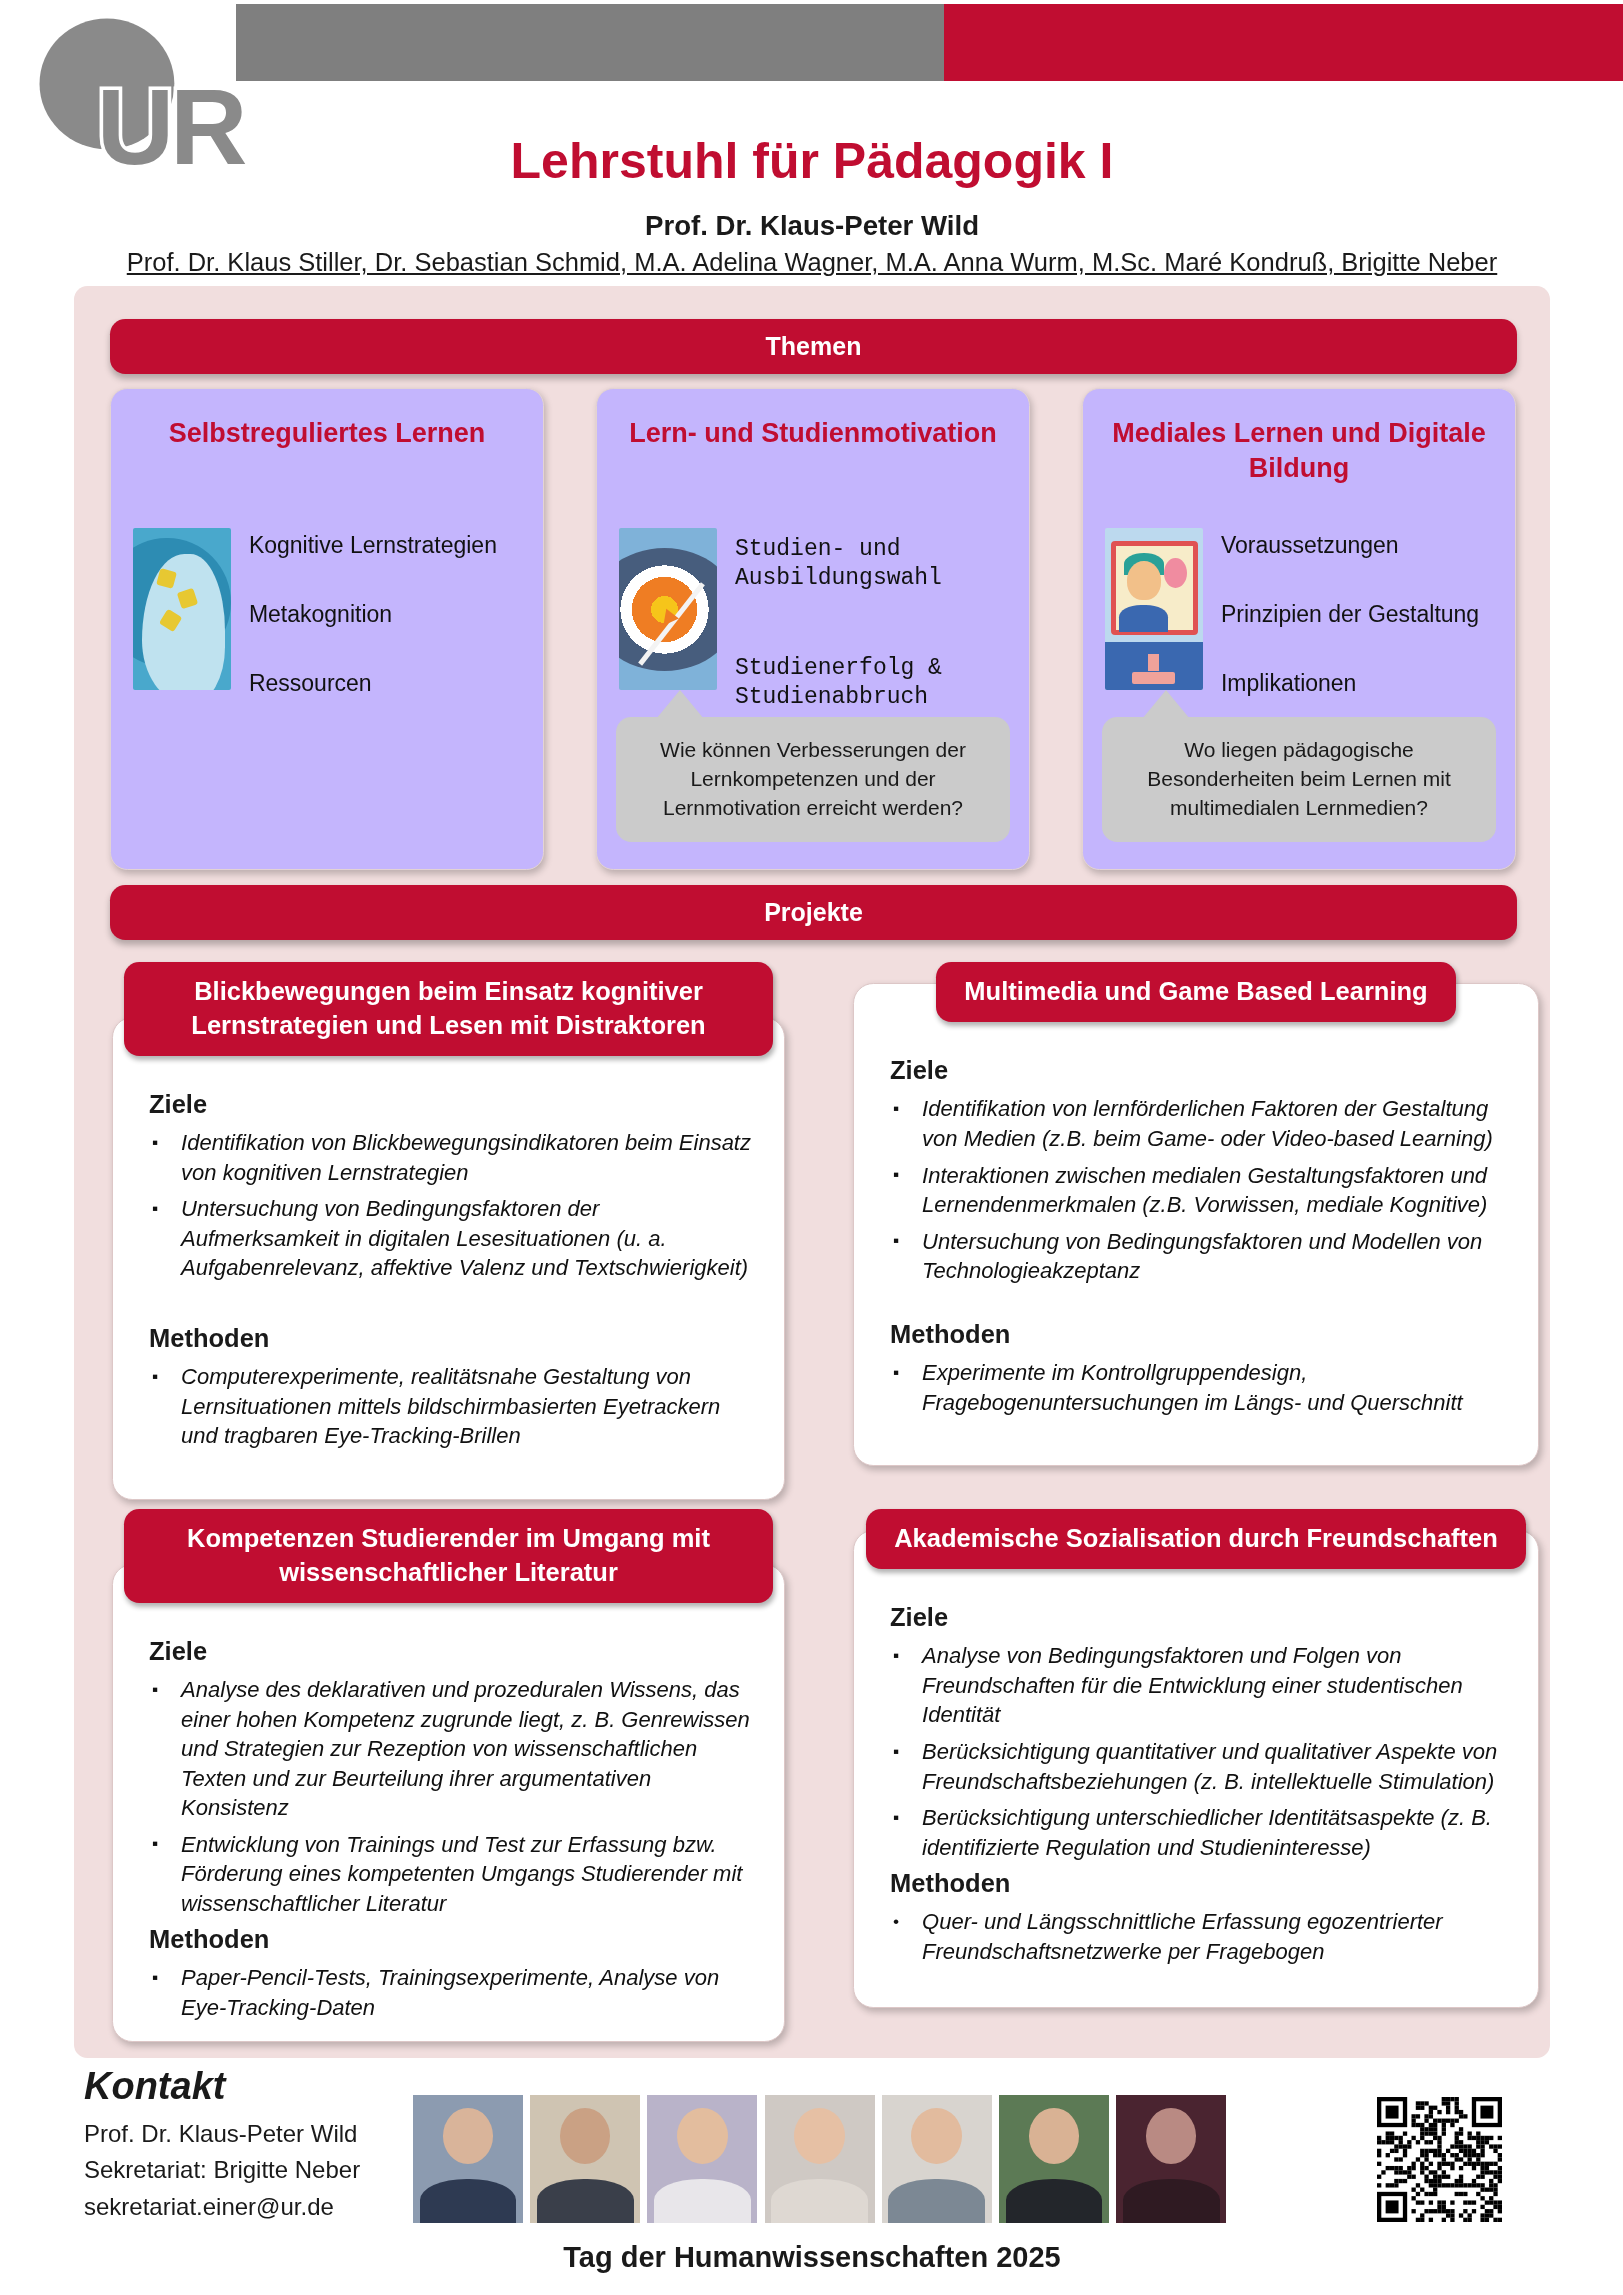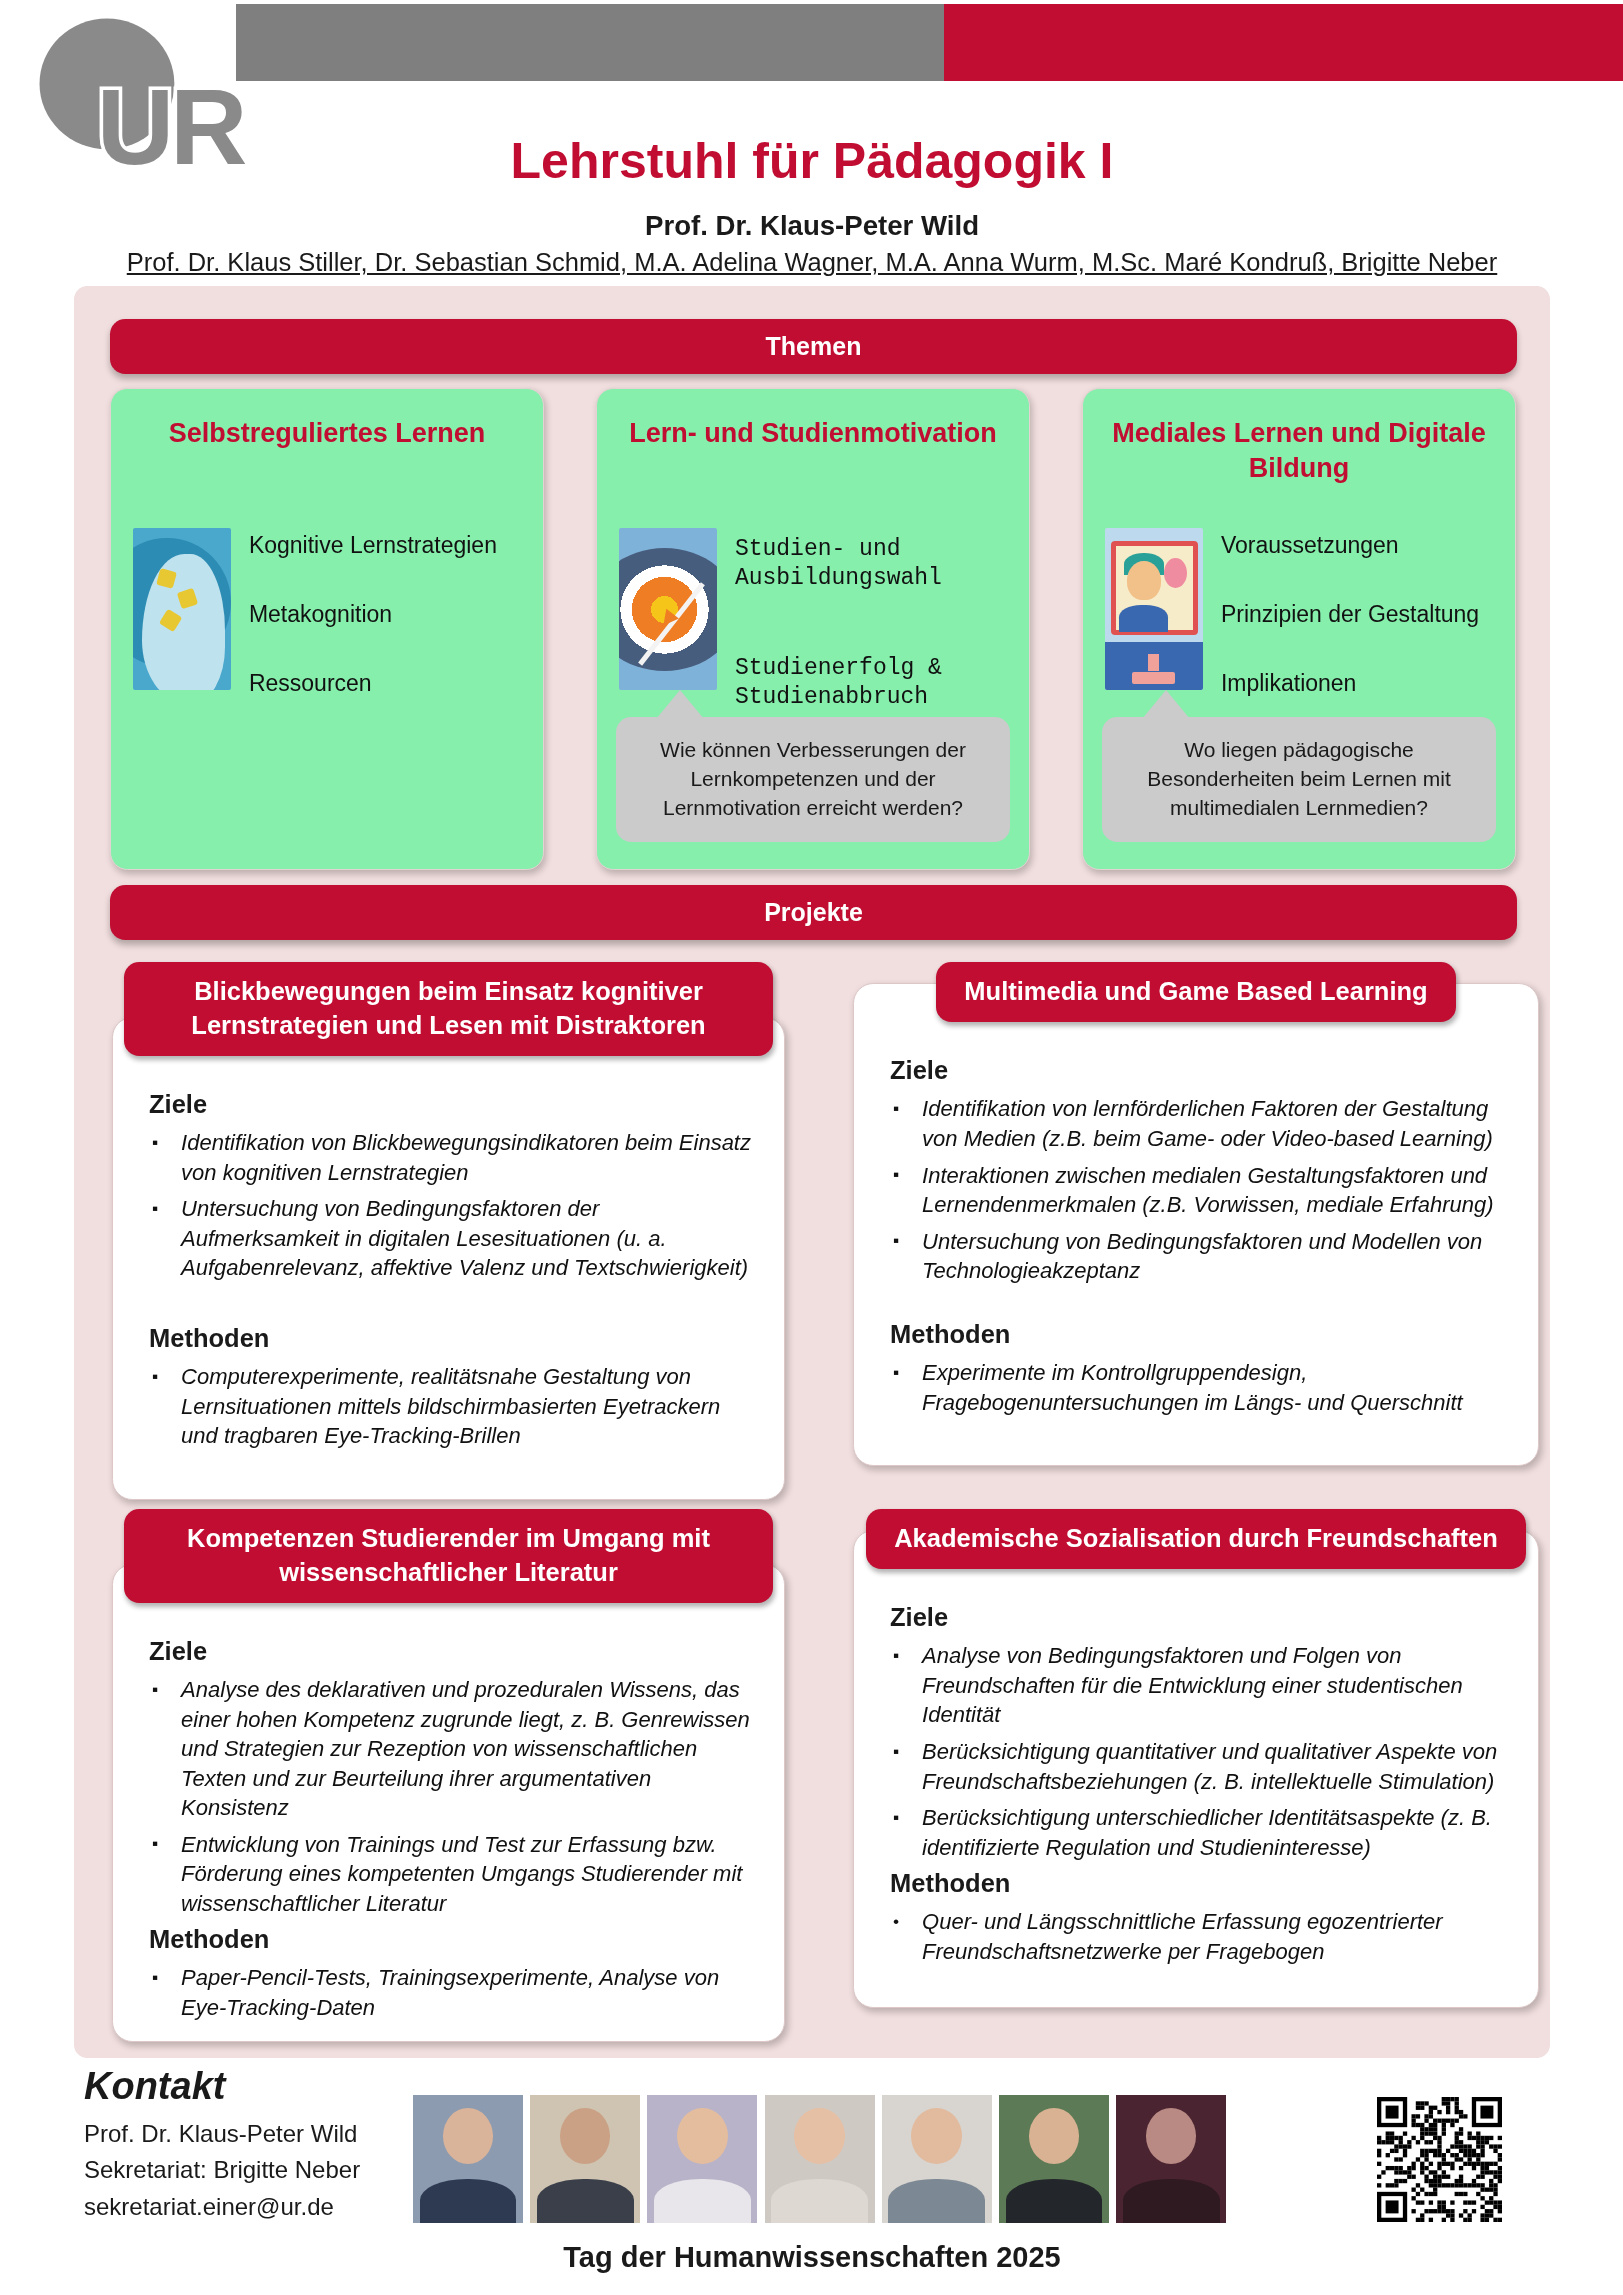--- a/index.html
+++ b/index.html
@@ -23,21 +23,21 @@
   .panel { position:absolute; left:74px; top:286px; width:1476px; height:1772px;
            background:#f1dede; border-radius:13.3px; }
   .section-bar { position:absolute; left:36px; width:1407px; height:55px; background:#c00d31;
                  border-radius:15.3px; display:flex; align-items:center; justify-content:center;
                  color:#fff; font-weight:bold; font-size:25px;
                  box-shadow:0 4.1px 6.1px rgba(0,0,0,.25); }
   .themen-bar { top:33px; }
   .projekte-bar { top:599px; }
 
   
-  .tcard { position:absolute; top:102px; width:432px; height:480px; background:#86efac;
+  .tcard { position:absolute; top:102px; width:432px; height:480px; background:#c4b5fd;
            border-radius:17.4px; border:0.5px solid #e3d3d3; box-shadow:2px 3.1px 7.2px rgba(0,0,0,.22); }
   .tcard.c1 { left:36px; } .tcard.c2 { left:522px; } .tcard.c3 { left:1008px; }
   .tc-title { padding:26.6px 20.4px 0 20.4px; text-align:center; font-size:27px; font-weight:bold;
               color:#c00d31; line-height:1.32; min-height:87px; }
   .tc-row { display:flex; margin:25.5px 18px 0 21.5px; }
   .tc-img { flex:none; width:98px; height:162px; position:relative; overflow:hidden; border-radius:2px; }
   .tc-points { display:flex; flex-direction:column; gap:40px; margin-left:18.4px; padding-top:3.1px;
                font-size:23px; line-height:1.25; color:#111; }
   .tcard.c2 .tc-points { gap:61px; padding-top:7.2px;font-family:Liberation Mono, monospace; }
   .bubble { position:absolute; left:19.4px; right:19.4px; bottom:26.6px; background:#cbcbcb;
@@ -243,21 +243,21 @@
       <div class="ribbon">Multimedia und Game Based Learning</div>
       <div class="pbody">
         <div class="phead">Ziele</div>
         <ul class="plist">
           <li>
               <span class="bullet">▪</span>
               <span class="btxt">Identifikation von lernförderlichen Faktoren der Gestaltung von Medien (z.B. beim Game- oder Video-based Learning)</span>
             </li>
           <li>
               <span class="bullet">▪</span>
-              <span class="btxt">Interaktionen zwischen medialen Gestaltungsfaktoren und Lernendenmerkmalen (z.B. Vorwissen, mediale Erfahrung)</span>
+              <span class="btxt">Interaktionen zwischen medialen Gestaltungsfaktoren und Lernendenmerkmalen (z.B. Vorwissen, mediale Kognitive)</span>
             </li>
           <li>
               <span class="bullet">▪</span>
               <span class="btxt">Untersuchung von Bedingungsfaktoren und Modellen von Technologieakzeptanz</span>
             </li>
         </ul>
         <div class="methods">
           <div class="phead">Methoden</div>
           <ul class="plist">
             <li>

